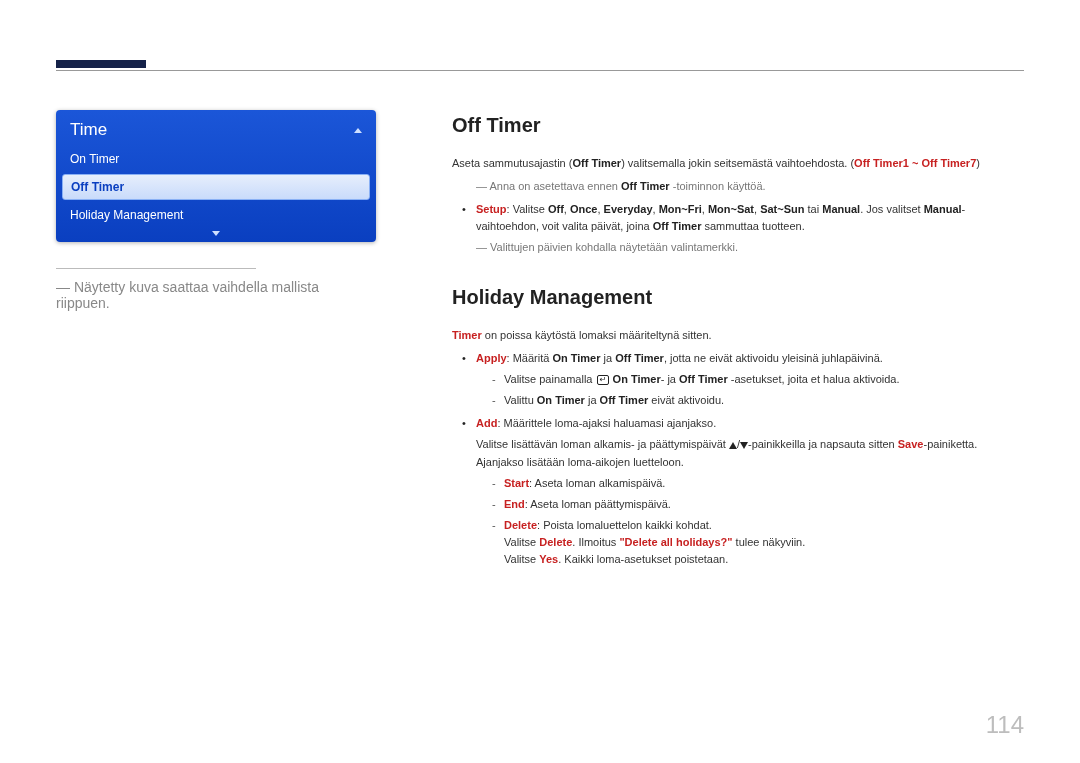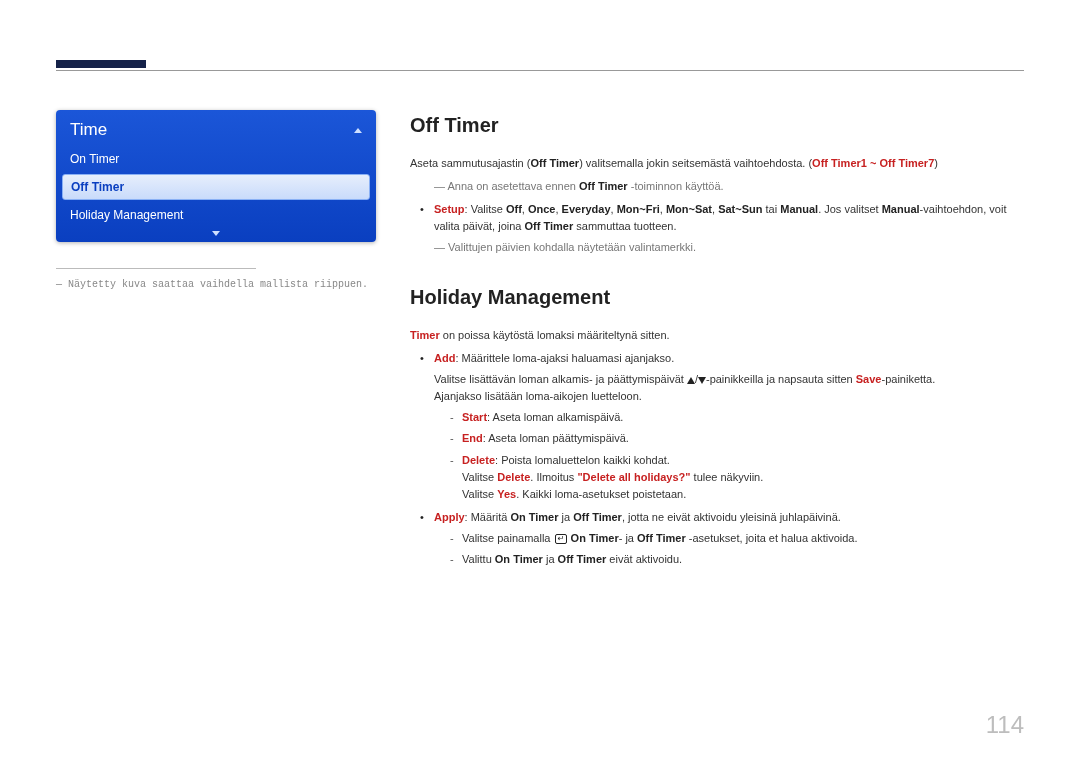--- a/index.html
+++ b/index.html
@@ -26,21 +26,21 @@
   }
   .top-rule {
     position: absolute;
     top: 70px;
     left: 56px;
     right: 56px;
     border-top: 1px solid #999;
   }
   .content {
     display: flex;
-    gap: 34px;
+    gap: 76px;
     padding-top: 50px;
   }
   .left-col {
     width: 320px;
     flex-shrink: 0;
   }
   .right-col {
     flex: 1;
     font-size: 11px;
     line-height: 1.55;
@@ -91,23 +91,22 @@
   }
   .arrow-up { border-bottom:5px solid #cfe0ff; }
   .arrow-down { border-top:5px solid #cfe0ff; }
 
   .left-rule {
     border-top: 1px solid #bbb;
     margin: 26px 0 10px 0;
     width: 200px;
   }
   .left-note {
-    font-size: 10px;
+    font-size: 14px;
     color: #888;
-    font-family: Liberation Mono, monospace;
   }
   .left-note::before {
     content: "― ";
     color:#888;
   }
 
   h2.section {
     font-size: 20px;
     font-weight: 700;
     color: #222;
@@ -233,51 +232,51 @@
       </ul>
 
       <h2 class="section" style="margin-top:26px">Holiday Management</h2>
 
       <p>
         <span class="redbold">Timer</span><span> on poissa käytöstä lomaksi määriteltynä sitten.</span>
       </p>
 
       <ul class="bullets">
         <li>
+          <span class="redbold">Apply</span><span>: Määritä </span><span class="bold">On Timer</span><span> ja </span><span class="bold">Off Timer</span><span>, jotta ne eivät aktivoidu yleisinä juhlapäivinä.</span>
+          <ul class="dashes">
+            <li>
+              <span>Valitse painamalla </span><span class="enter-icon"></span> <span class="bold">On Timer</span><span>- ja </span><span class="bold">Off Timer</span><span> -asetukset, joita et halua aktivoida.</span>
+            </li>
+            <li>
+              <span>Valittu </span><span class="bold">On Timer</span><span> ja </span><span class="bold">Off Timer</span><span> eivät aktivoidu.</span>
+            </li>
+          </ul>
+        </li>
+
+        <li>
           <span class="redbold">Add</span><span>: Määrittele loma-ajaksi haluamasi ajanjakso.</span>
           <div style="margin-top:4px">
             <span>Valitse lisättävän loman alkamis- ja päättymispäivät </span><span class="tri-up"></span><span>/</span><span class="tri-down"></span><span>-painikkeilla ja napsauta sitten </span><span class="redbold">Save</span><span>-painiketta.</span>
           </div>
           <div>Ajanjakso lisätään loma-aikojen luetteloon.</div>
 
           <ul class="dashes">
             <li><span class="redbold">Start</span><span>: Aseta loman alkamispäivä.</span></li>
             <li><span class="redbold">End</span><span>: Aseta loman päättymispäivä.</span></li>
             <li>
               <span class="redbold">Delete</span><span>: Poista lomaluettelon kaikki kohdat.</span>
               <div>
                 <span>Valitse </span><span class="redbold">Delete</span><span>. Ilmoitus </span><span class="redbold">"Delete all holidays?"</span><span> tulee näkyviin.</span>
               </div>
               <div>
                 <span>Valitse </span><span class="redbold">Yes</span><span>. Kaikki loma-asetukset poistetaan.</span>
               </div>
             </li>
           </ul>
         </li>
-
-        <li>
-          <span class="redbold">Apply</span><span>: Määritä </span><span class="bold">On Timer</span><span> ja </span><span class="bold">Off Timer</span><span>, jotta ne eivät aktivoidu yleisinä juhlapäivinä.</span>
-          <ul class="dashes">
-            <li>
-              <span>Valitse painamalla </span><span class="enter-icon"></span> <span class="bold">On Timer</span><span>- ja </span><span class="bold">Off Timer</span><span> -asetukset, joita et halua aktivoida.</span>
-            </li>
-            <li>
-              <span>Valittu </span><span class="bold">On Timer</span><span> ja </span><span class="bold">Off Timer</span><span> eivät aktivoidu.</span>
-            </li>
-          </ul>
-        </li>
       </ul>
 
     </div>
   </div>
 
   <div class="pagenum">114</div>
 </div>
 
 </body></html>

